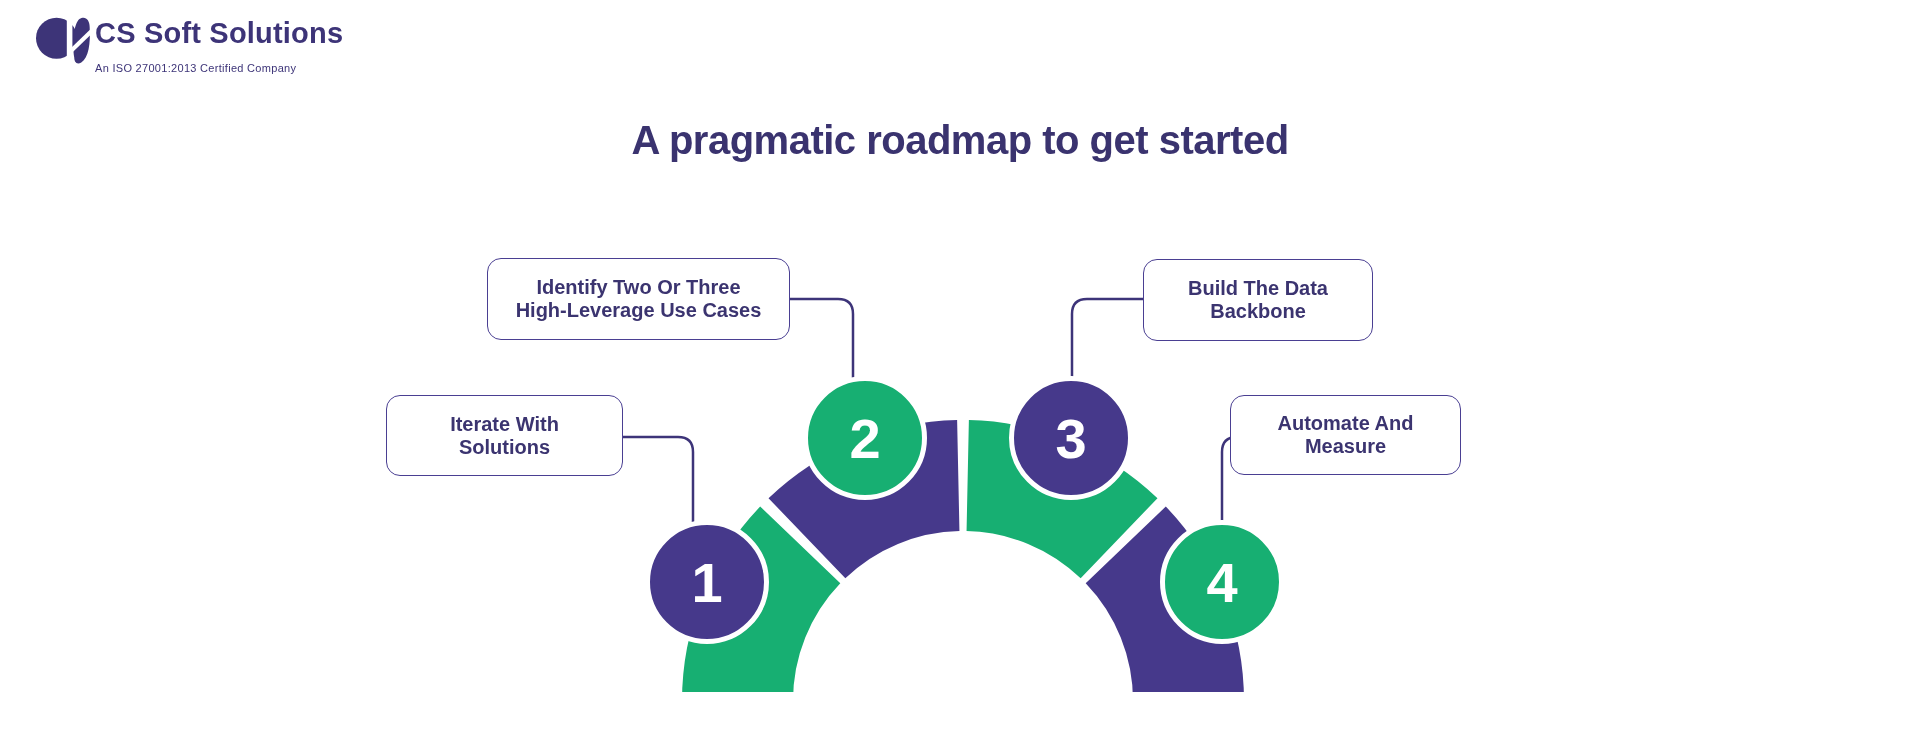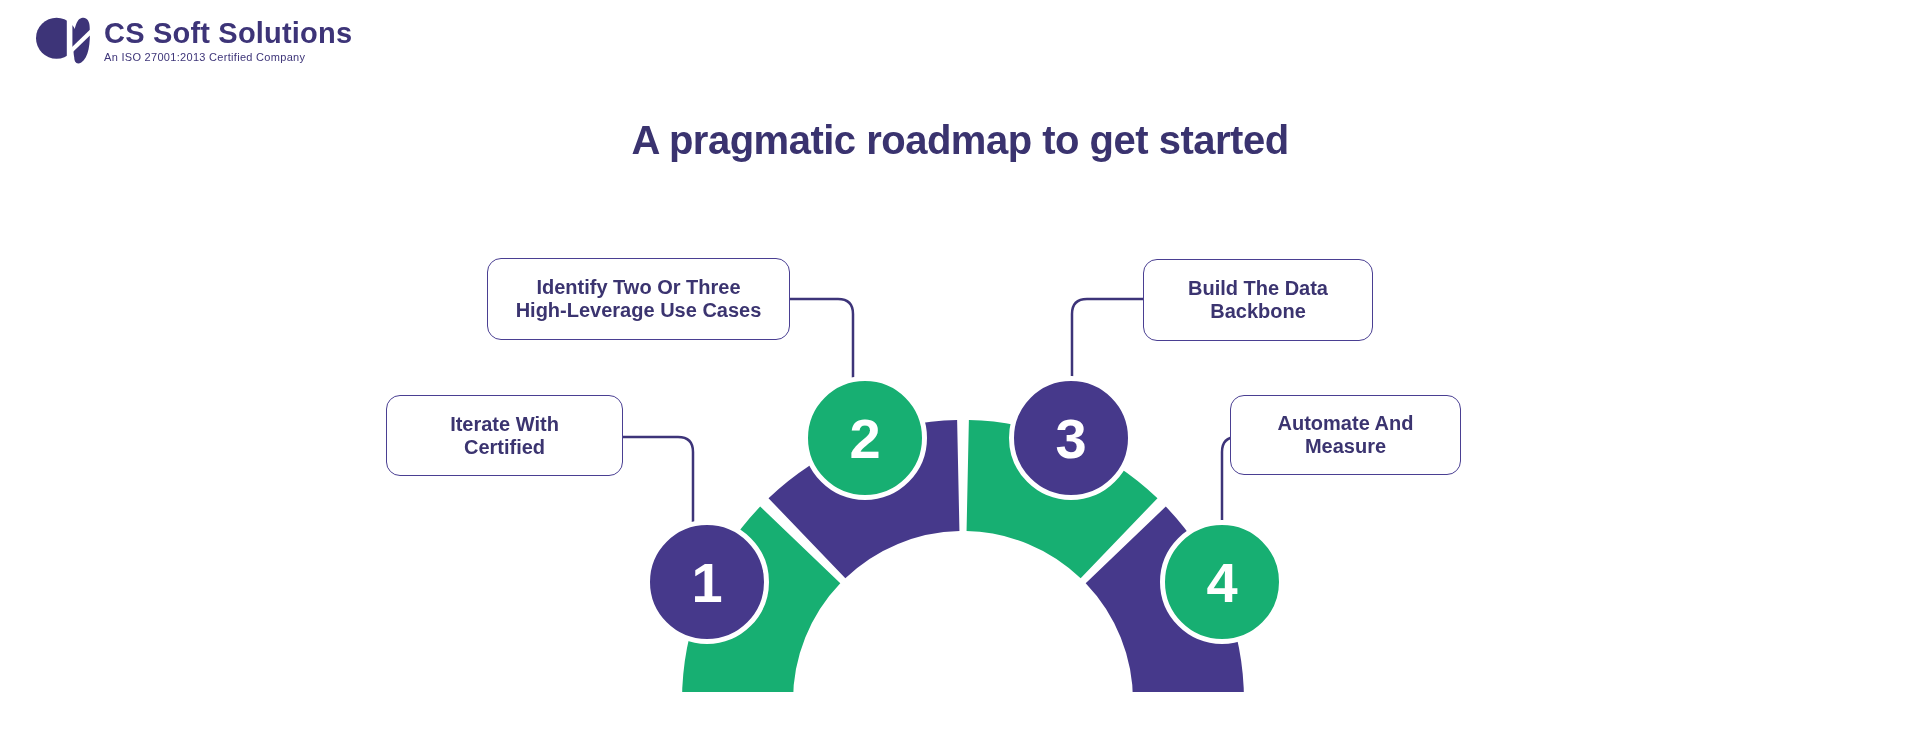--- a/index.html
+++ b/index.html
@@ -14,25 +14,25 @@
     --green: #17AF72;
     --purple: #46398B;
     --connector: #3d3479;
     --box-border: #4a3f92;
     --box-text: #3b3470;
     --logo-color: #3d3478;
     --title-color: #3a336f;
   }
 
   
-  .logo { position: absolute; left: 36px; top: 12px; display: flex; align-items: flex-start; gap: 12px; }
+  .logo { position: absolute; left: 36px; top: 12px; display: flex; align-items: flex-start; gap: 3px; }
   .logo-mark { width: 56px; height: 58px; flex: none; }
   .logo-text { padding-top: 6px; }
   .logo-name { font-size: 29px; font-weight: bold; letter-spacing: 0.2px; color: var(--logo-color); line-height: 1.05; }
-  .logo-tagline { font-size: 11px; color: var(--logo-color); letter-spacing: 0.3px; margin-top: 3px; }
+  .logo-tagline { font-size: 11px; color: var(--logo-color); letter-spacing: 0.3px; margin-top: 14px; }
 
   
   .page-title {
     position: absolute; left: 0; top: 118px; width: 100%;
     text-align: center;
     font-size: 40px; font-weight: bold; letter-spacing: -0.5px;
     color: var(--title-color);
   }
 
   
@@ -118,21 +118,21 @@
   </div>
   <div class="step-circle" id="circle-3" style="background: rgb(70, 57, 139); color: rgb(255, 255, 255); border-color: rgb(255, 255, 255);">
     <span>3</span>
   </div>
   <div class="step-circle" id="circle-4" style="background: rgb(23, 175, 114); color: rgb(255, 255, 255); border-color: rgb(255, 255, 255);">
     <span>4</span>
   </div>
 
   <div class="label-box" id="box-1">
     <span>Iterate With</span>
-    <span>Certified</span>
+    <span>Solutions</span>
   </div>
   <div class="label-box" id="box-3">
     <span>Build The Data</span>
     <span>Backbone</span>
   </div>
   <div class="label-box" id="box-2">
     <span>Identify Two Or Three</span>
     <span>High-Leverage Use Cases</span>
   </div>
   <div class="label-box" id="box-4">

